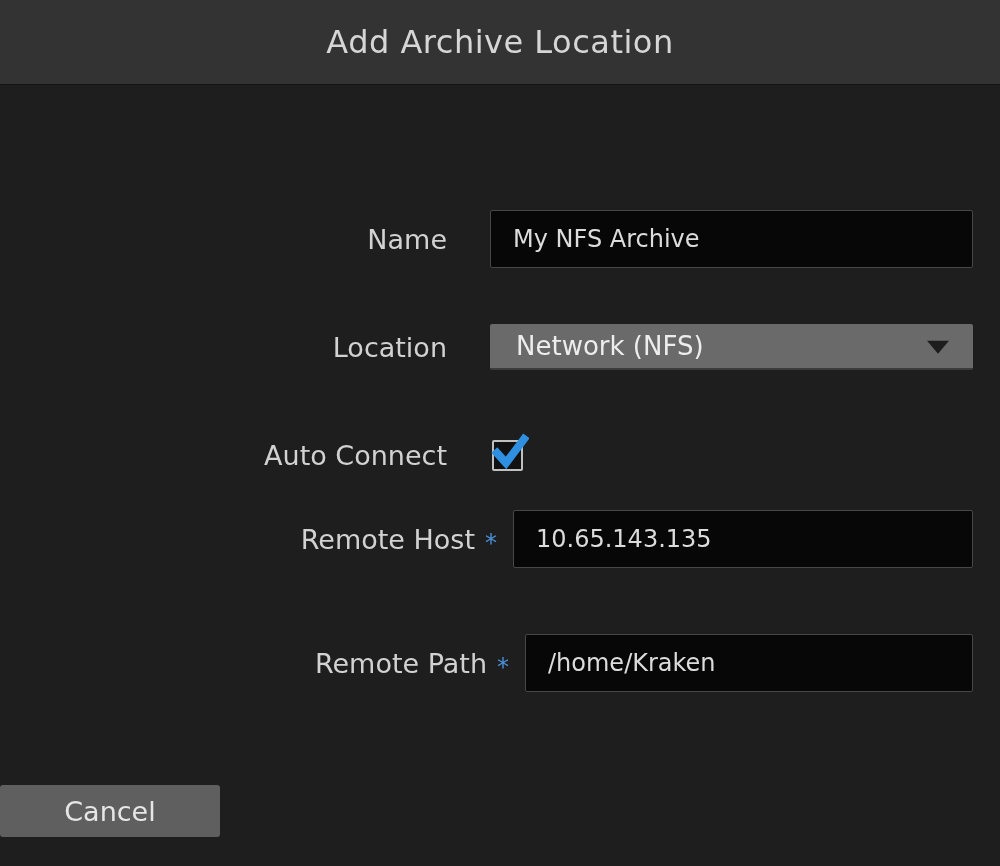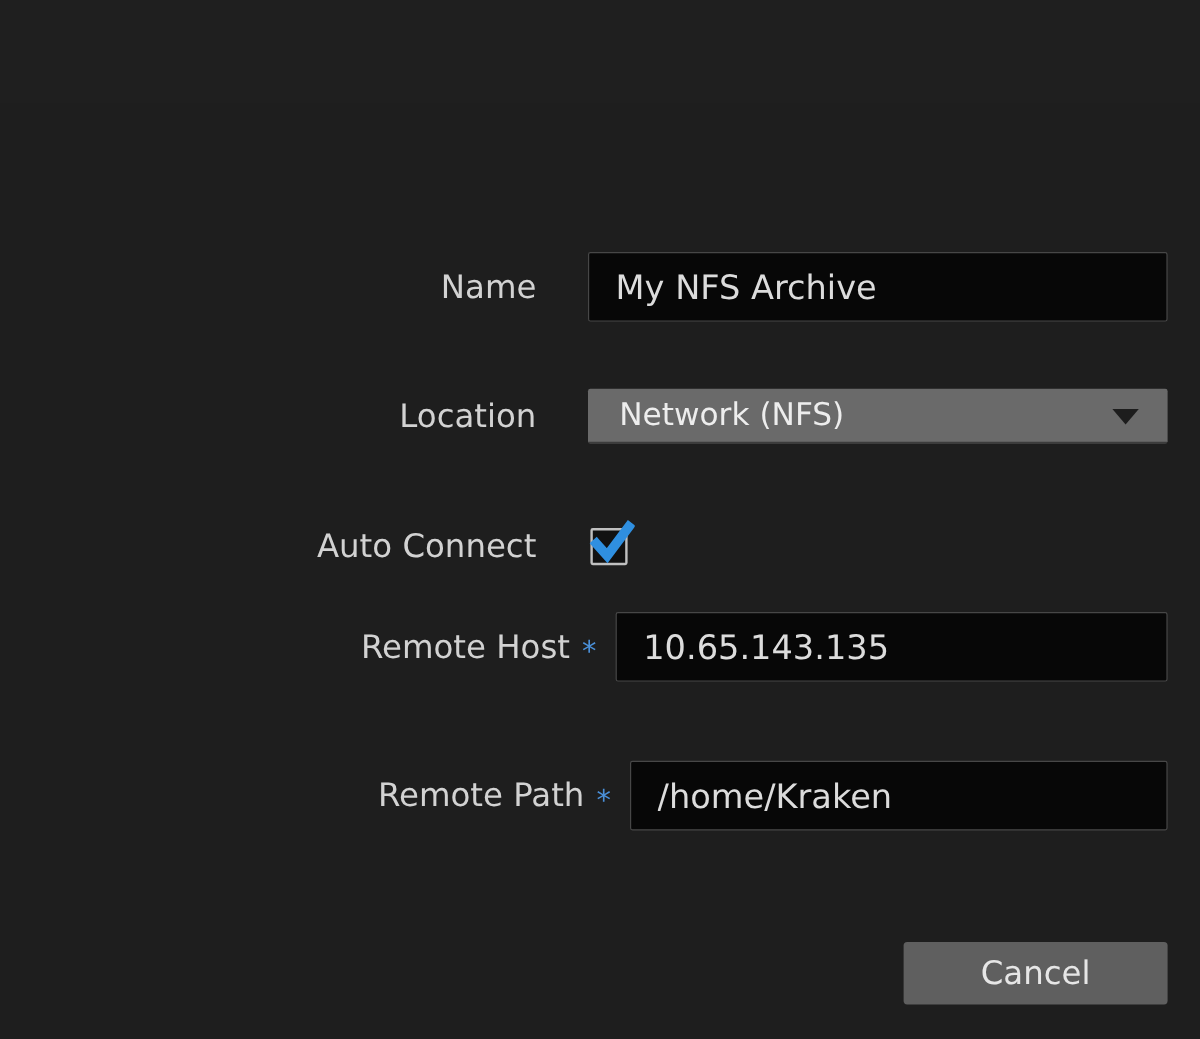--- a/index.html
+++ b/index.html
@@ -72,21 +72,21 @@
   }
   .control.after-required { margin-left: 16px; }
   input.txt {
     width: 483px;
     height: 58px;
     background: #070707;
     border: 1px solid #474747;
     border-radius: 2px;
     color: #dcdcdc;
     font-family: "DejaVu Sans", "Liberation Sans", sans-serif;
-    font-size: 28px;
+    font-size: 24px;
     padding: 0 22px;
     outline: none;
   }
   .dropdown {
     width: 483px;
     height: 46px;
     background: #6a6a6a;
     border-radius: 2px;
     border-bottom: 2px solid #3c3c3c;
     display: flex;
@@ -135,21 +135,21 @@
     width: 38px;
     height: 38px;
   }
   .button-row {
     position: absolute;
     top: 699px;
     left: 0;
     width: 973px;
     height: 52px;
     display: flex;
-    justify-content: flex-end;
+    justify-content: space-between;
     gap: 30px;
   }
   .btn {
     width: 220px;
     height: 52px;
     border: none;
     border-radius: 3px;
     font-family: "DejaVu Sans", "Liberation Sans", sans-serif;
     font-size: 27px;
     cursor: pointer;
@@ -161,20 +161,23 @@
   .btn-add {
     background: #1069a8;
     color: #ffffff;
   }
 </style>
 </head>
 <body>
 
 <div class="dialog">
 
+  <div class="titlebar">
+    <span class="title-text">Add Archive Location</span>
+  </div>
 
   <div class="body">
 
     <div class="row row-name">
       <span class="lbl">Name</span>
       <input class="txt control" type="text" value="My NFS Archive" style="">
     </div>
 
     <div class="row row-location">
       <span class="lbl">Location</span>

